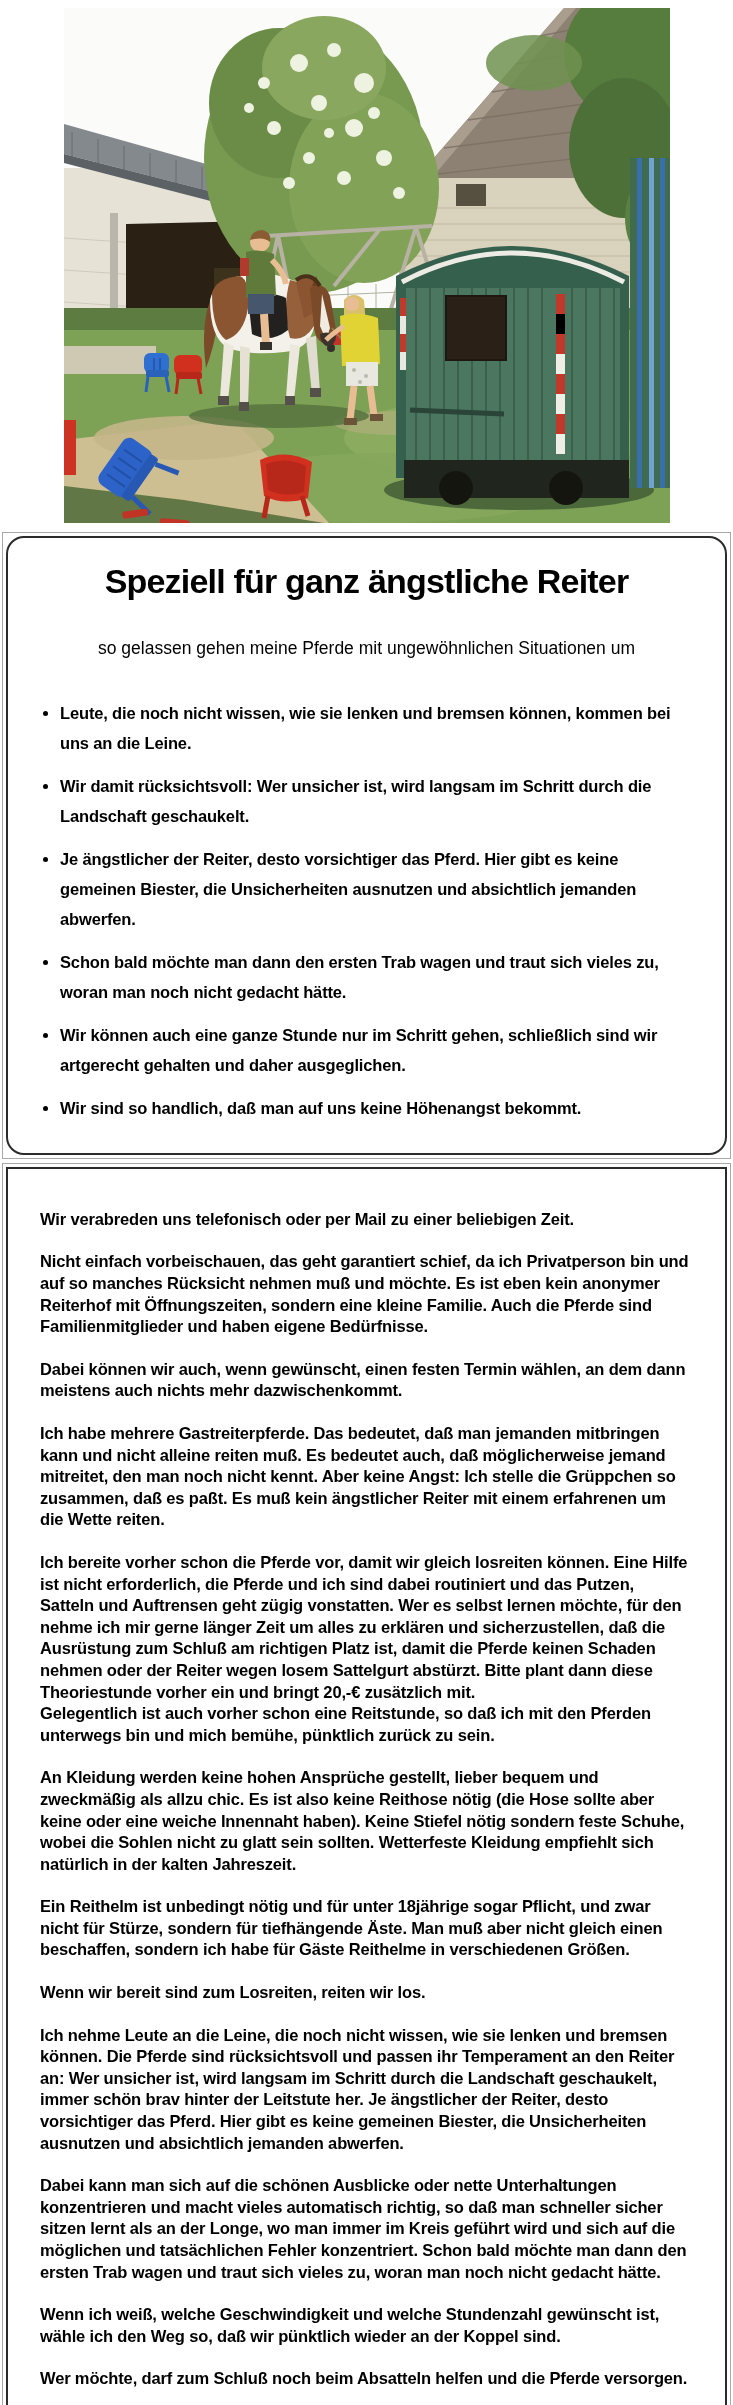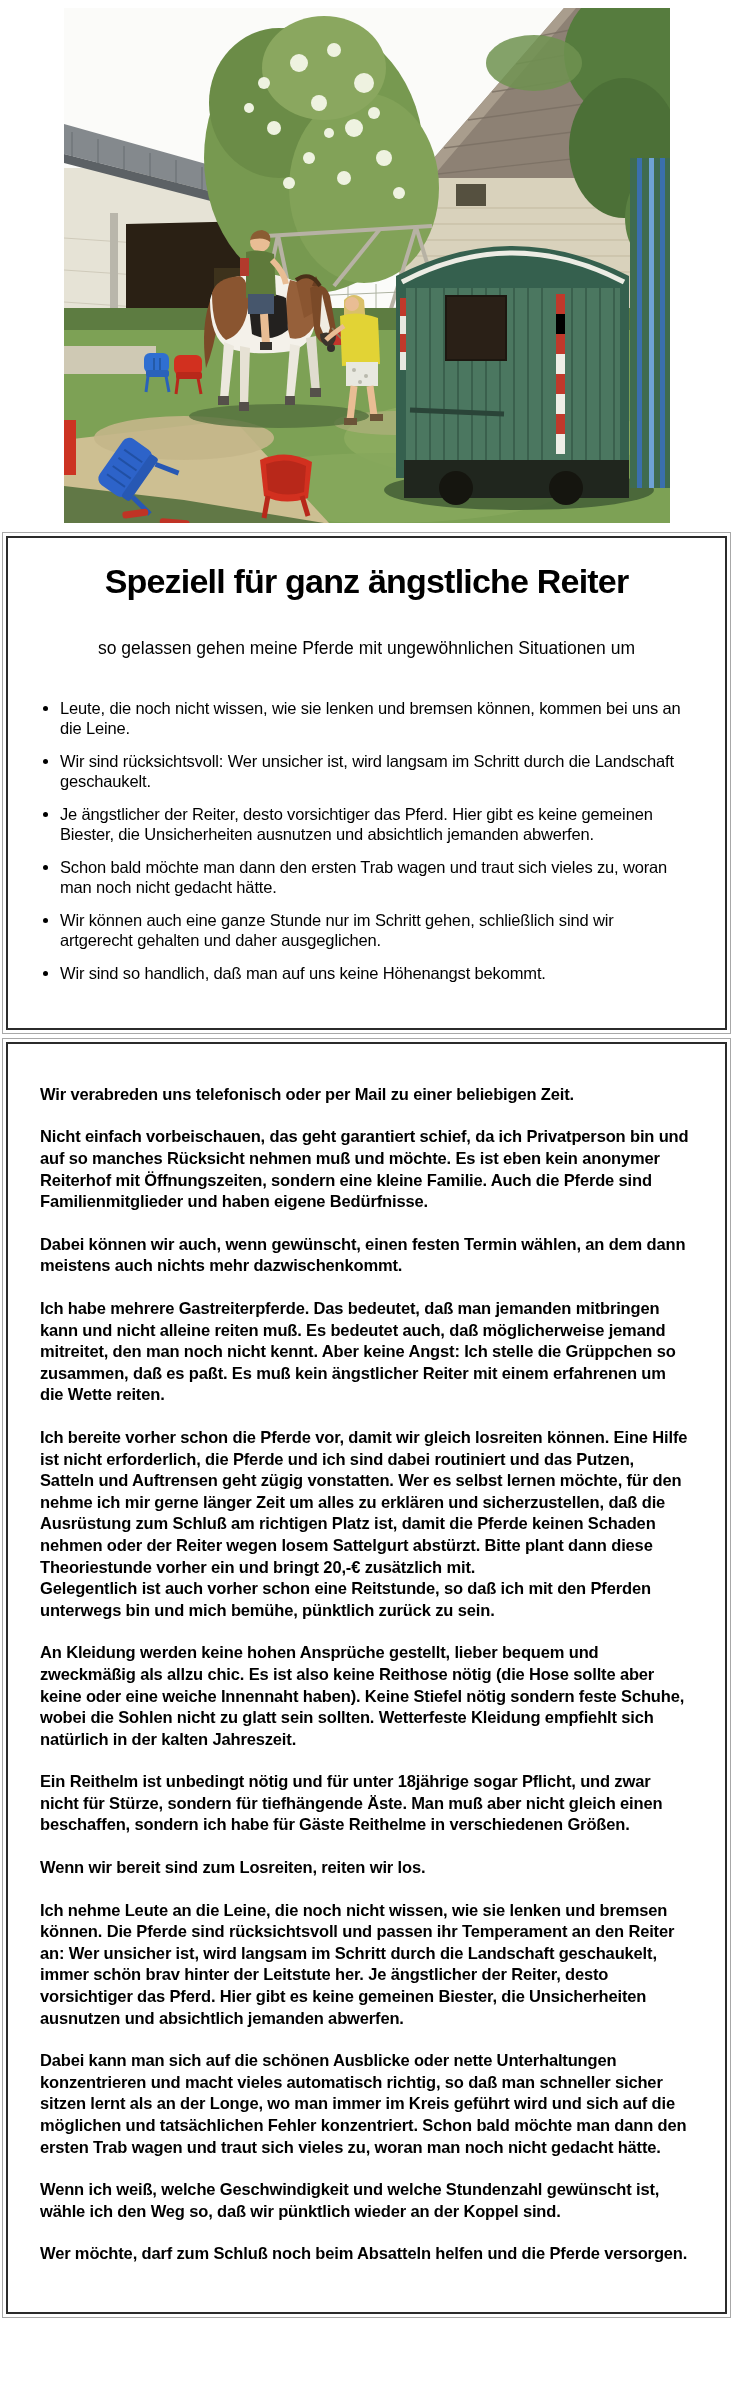--- a/index.html
+++ b/index.html
@@ -21,21 +21,21 @@
     margin: 0 2px 4px 2px;
     border: 1px solid #a8a8a8;
     padding: 3px;
     background: #ffffff;
   }
   .panel-inner {
     border: 2px solid #2b2b2b;
     background: #ffffff;
   }
 
-  .intro-inner { padding: 14px 30px 28px 30px; }
+  .intro-inner { padding: 14px 30px 28px 30px; border-radius: 18px; }
   .page-title {
     font-size: 34px;
     font-weight: 700;
     letter-spacing: -0.8px;
     text-align: center;
     margin: 10px 0 0 0;
     line-height: 1.15;
   }
   .page-subtitle {
     font-size: 17.5px;
@@ -44,25 +44,26 @@
     margin: 36px 0 0 0;
     line-height: 1.3;
   }
   .intro-bullets {
     margin: 38px 0 0 0;
     padding: 0 8px 0 22px;
     list-style: disc outside;
   }
   .intro-bullets li {
     font-size: 16.5px;
-    line-height: 20px;
+    line-height: 30px;
     letter-spacing: -0.15px;
     margin: 0 0 13px 0;
-  }
-  .intro-bullets li:last-child { margin-bottom: 17px; }
+    font-weight: bold;
+  }
+  .intro-bullets li:last-child { margin-bottom: 2px; }
 
   .details-inner { padding: 40px 36px 26px 32px; font-weight: bold; }
   .details-inner p {
     font-size: 16.5px;
     line-height: 21.6px;
     letter-spacing: -0.15px;
     margin: 0 0 21px 0;
     max-width: 652px;
     white-space: pre-line;
   }
@@ -356,21 +357,21 @@
     </g>
   </svg>
 </div>
 
 <div class="panel">
   <div class="panel-inner intro-inner">
     <h1 class="page-title">Speziell für ganz ängstliche Reiter</h1>
     <p class="page-subtitle">so gelassen gehen meine Pferde mit ungewöhnlichen Situationen um</p>
     <ul class="intro-bullets">
       <li>Leute, die noch nicht wissen, wie sie lenken und bremsen können, kommen bei uns an die Leine.</li>
-      <li>Wir sind rücksichtsvoll: Wer unsicher ist, wird langsam im Schritt durch die Landschaft geschaukelt.</li>
+      <li>Wir damit rücksichtsvoll: Wer unsicher ist, wird langsam im Schritt durch die Landschaft geschaukelt.</li>
       <li>Je ängstlicher der Reiter, desto vorsichtiger das Pferd. Hier gibt es keine gemeinen Biester, die Unsicherheiten ausnutzen und absichtlich jemanden abwerfen.</li>
       <li>Schon bald möchte man dann den ersten Trab wagen und traut sich vieles zu, woran man noch nicht gedacht hätte.</li>
       <li>Wir können auch eine ganze Stunde nur im Schritt gehen, schließlich sind wir artgerecht gehalten und daher ausgeglichen.</li>
       <li>Wir sind so handlich, daß man auf uns keine Höhenangst bekommt.</li>
     </ul>
   </div>
 </div>
 
 <div class="panel">
   <div class="panel-inner details-inner">

